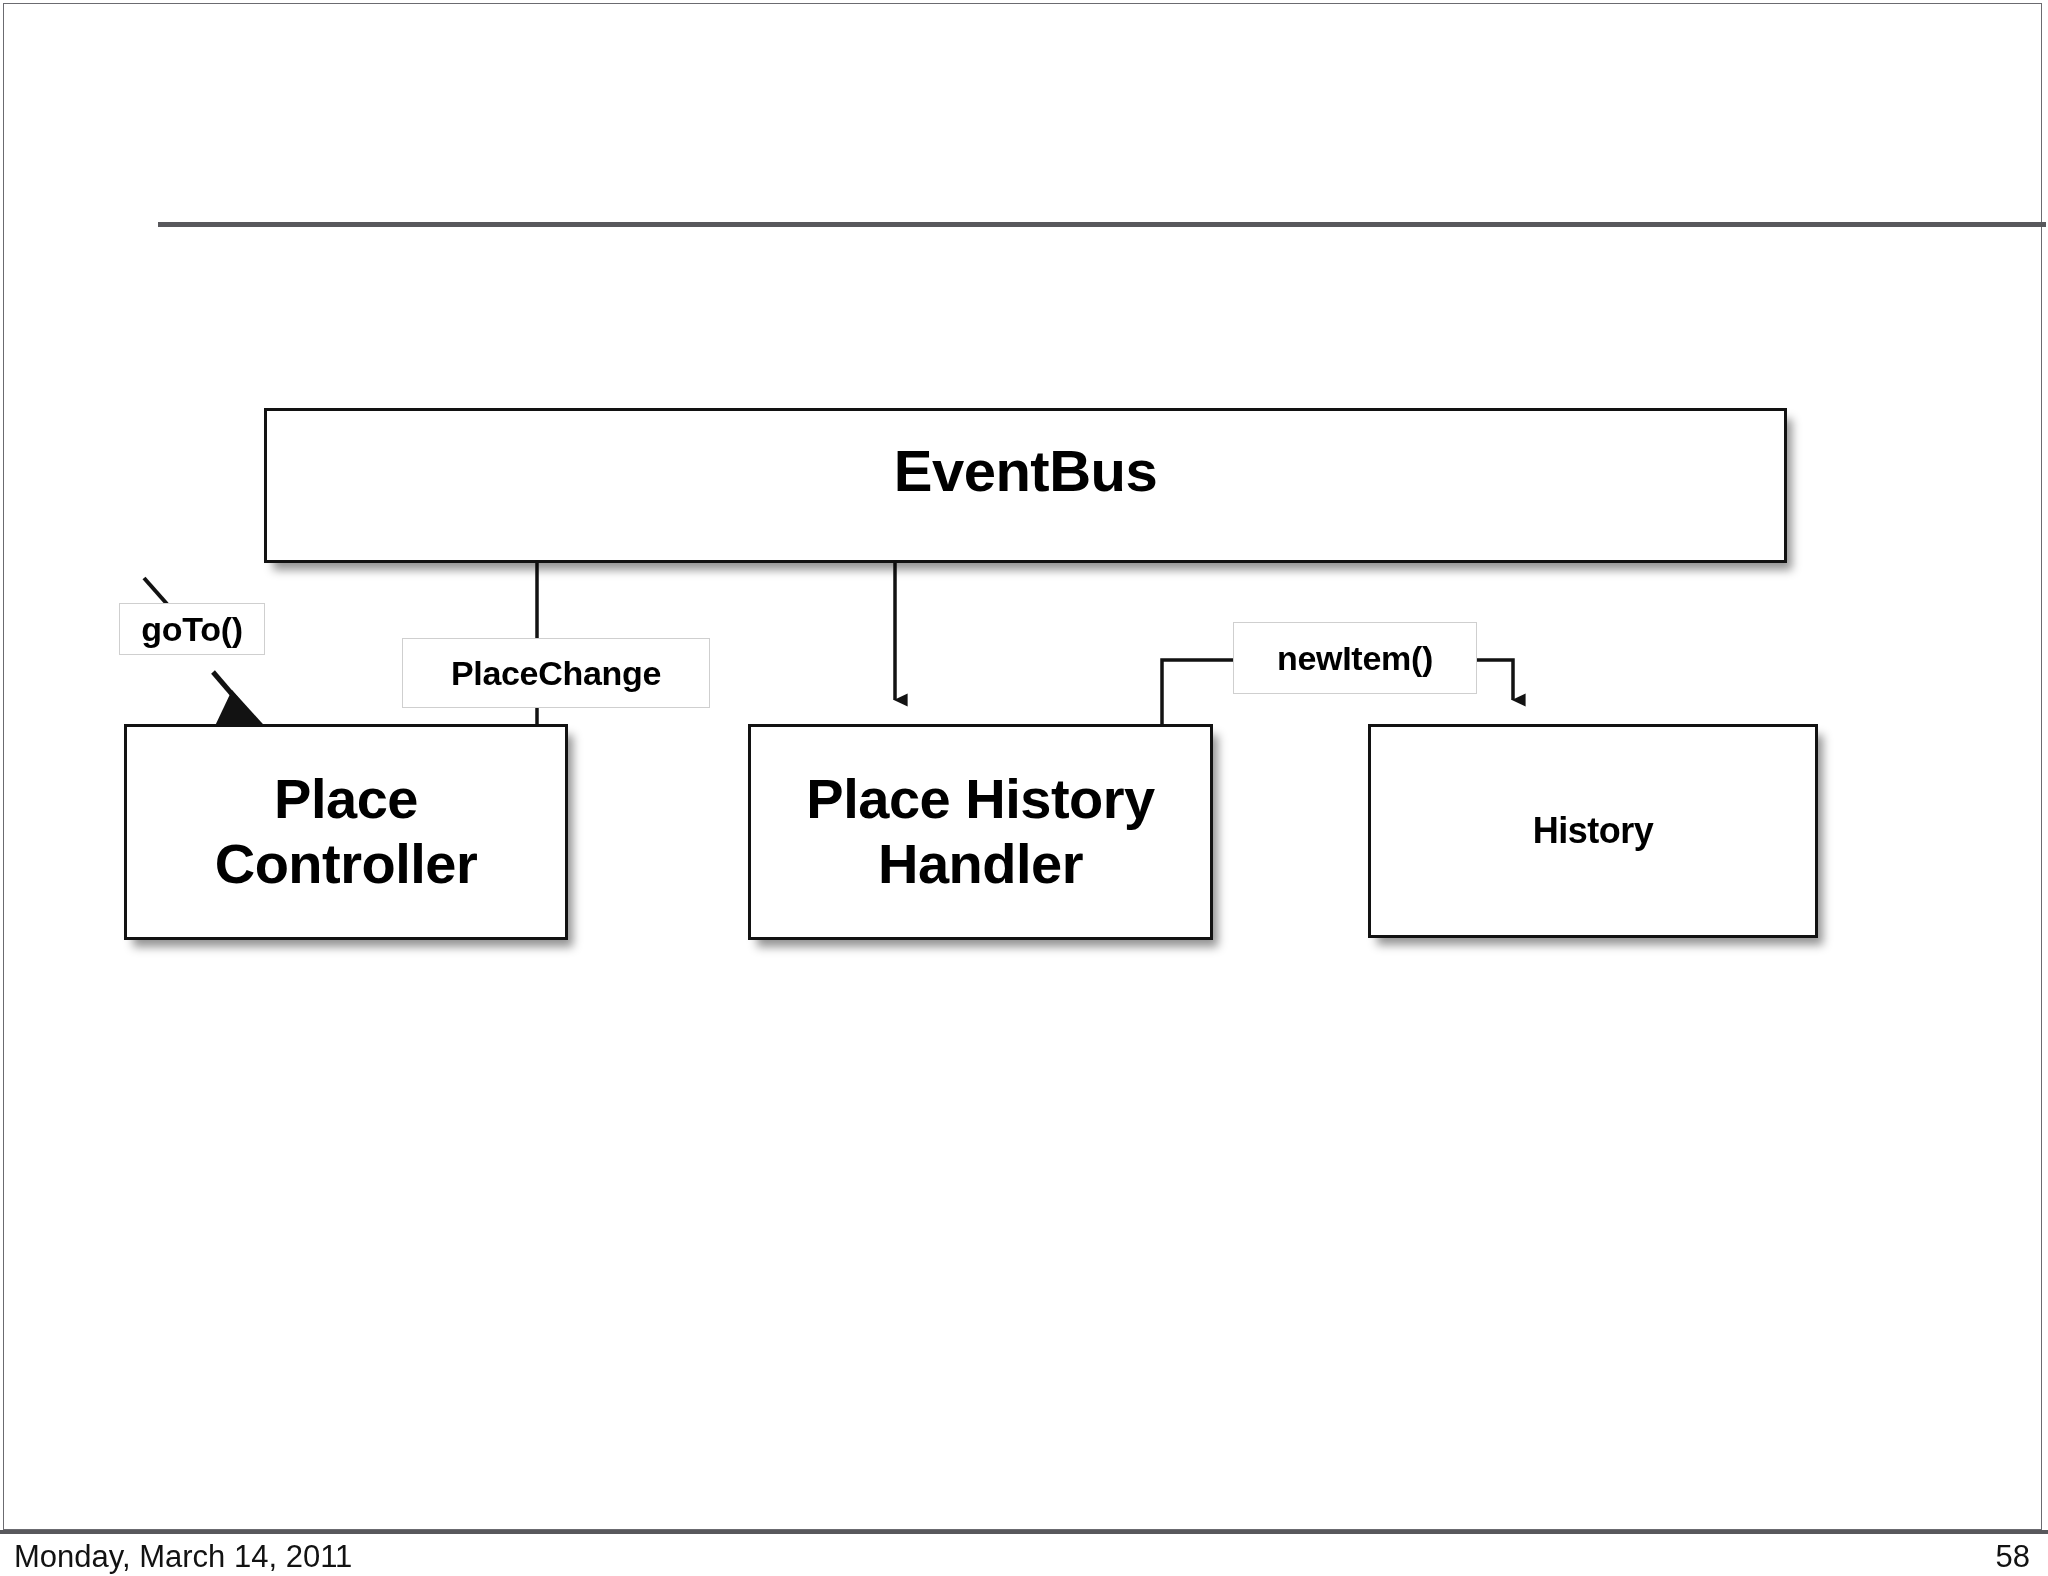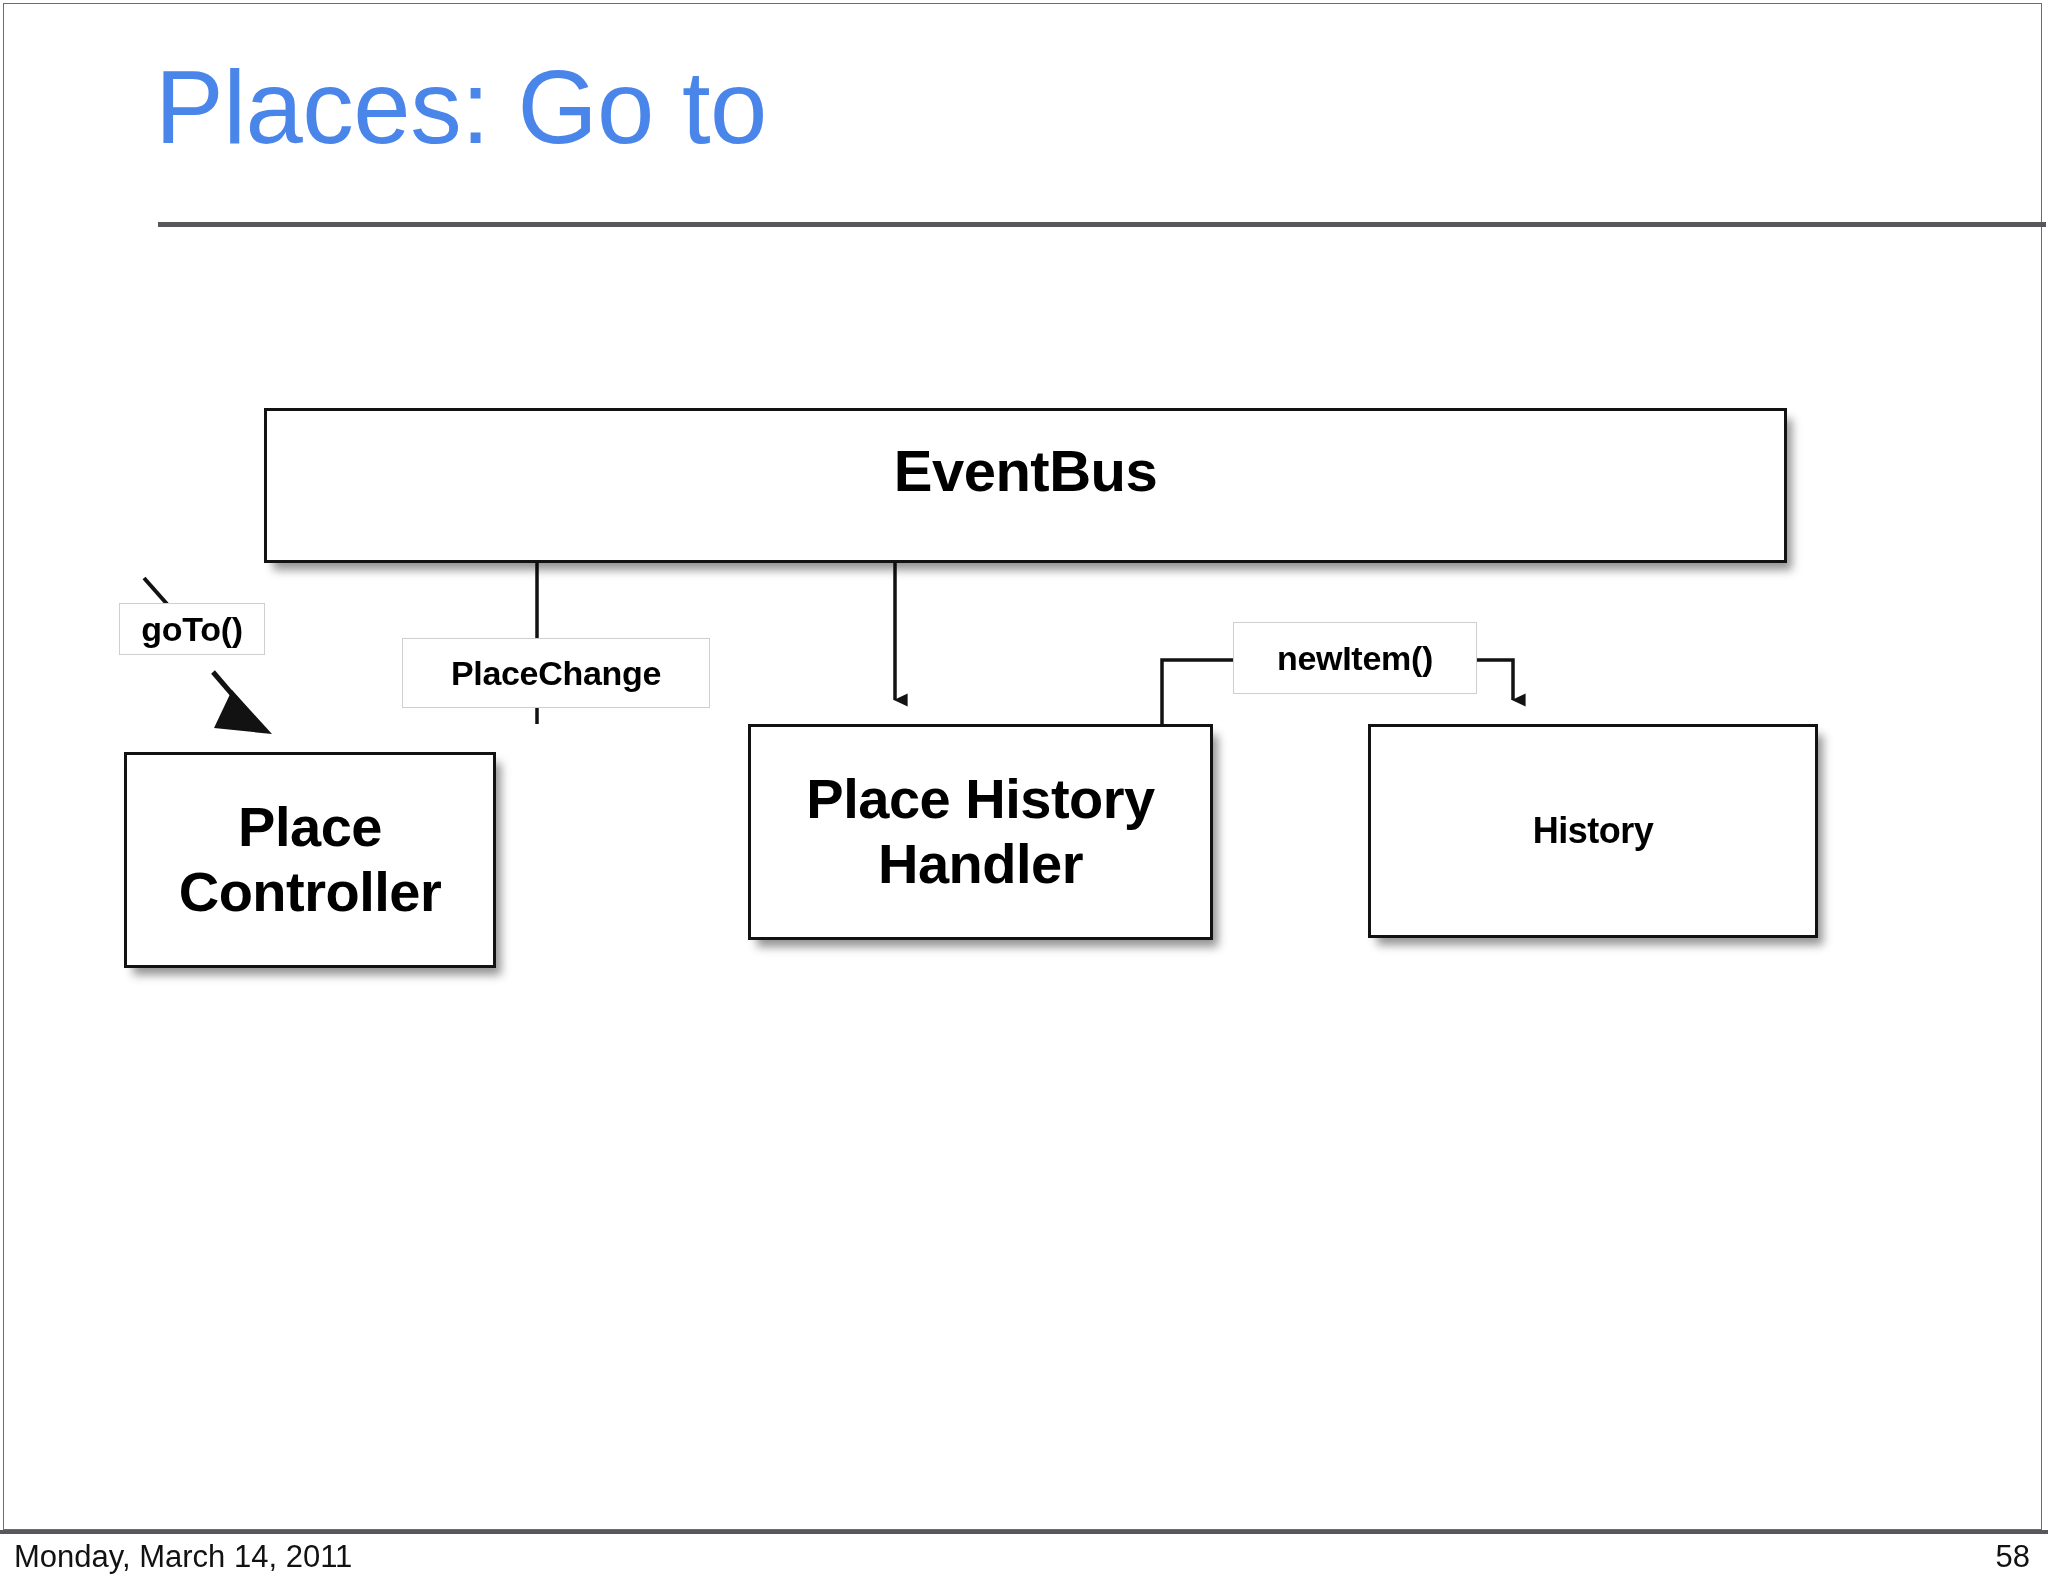--- a/index.html
+++ b/index.html
@@ -75,23 +75,22 @@
   }
   .node .label { display: block; line-height: 1.16; }
 
   #node-eventbus {
     left: 264px; top: 408px; width: 1523px; height: 155px;
     font-size: 58px;
     align-items: flex-start;
     padding-top: 26px;
   }
   #node-placecontroller {
-    left: 124px; top: 724px; width: 372px; height: 216px;
+    left: 124px; top: 724px; width: 444px; height: 216px;
     font-size: 56px;
-    margin-top: 28px;
   }
   #node-placehistoryhandler {
     left: 748px; top: 724px; width: 465px; height: 216px;
     font-size: 56px;
   }
   #node-history {
     left: 1368px; top: 724px; width: 450px; height: 214px;
     font-size: 36px;
   }
 
@@ -138,21 +137,20 @@
     color: #121212;
   }
 </style>
 </head>
 <body>
 
 <div id="slide">
 
   <div class="slide-frame"></div>
 
-  <div class="title">Places: Go to</div>
   <div class="title-rule"></div>
 
   <svg id="diagram" viewBox="0 0 2048 1576" xmlns="http://www.w3.org/2000/svg">
     <defs>
       <marker id="arrowhead" markerWidth="11" markerHeight="11" refX="5" refY="9.2" orient="auto" markerUnits="userSpaceOnUse">
         <path d="M0.4,0.2 L9.6,0.2 L5,10.2 Z" fill="#121212"></path>
       </marker>
       <marker id="arrowhead-big" markerWidth="14" markerHeight="15" refX="7" refY="13" orient="auto" markerUnits="userSpaceOnUse">
         <path d="M0.6,0.4 L13.4,0.4 L7,14.2 Z" fill="#121212"></path>
       </marker>

